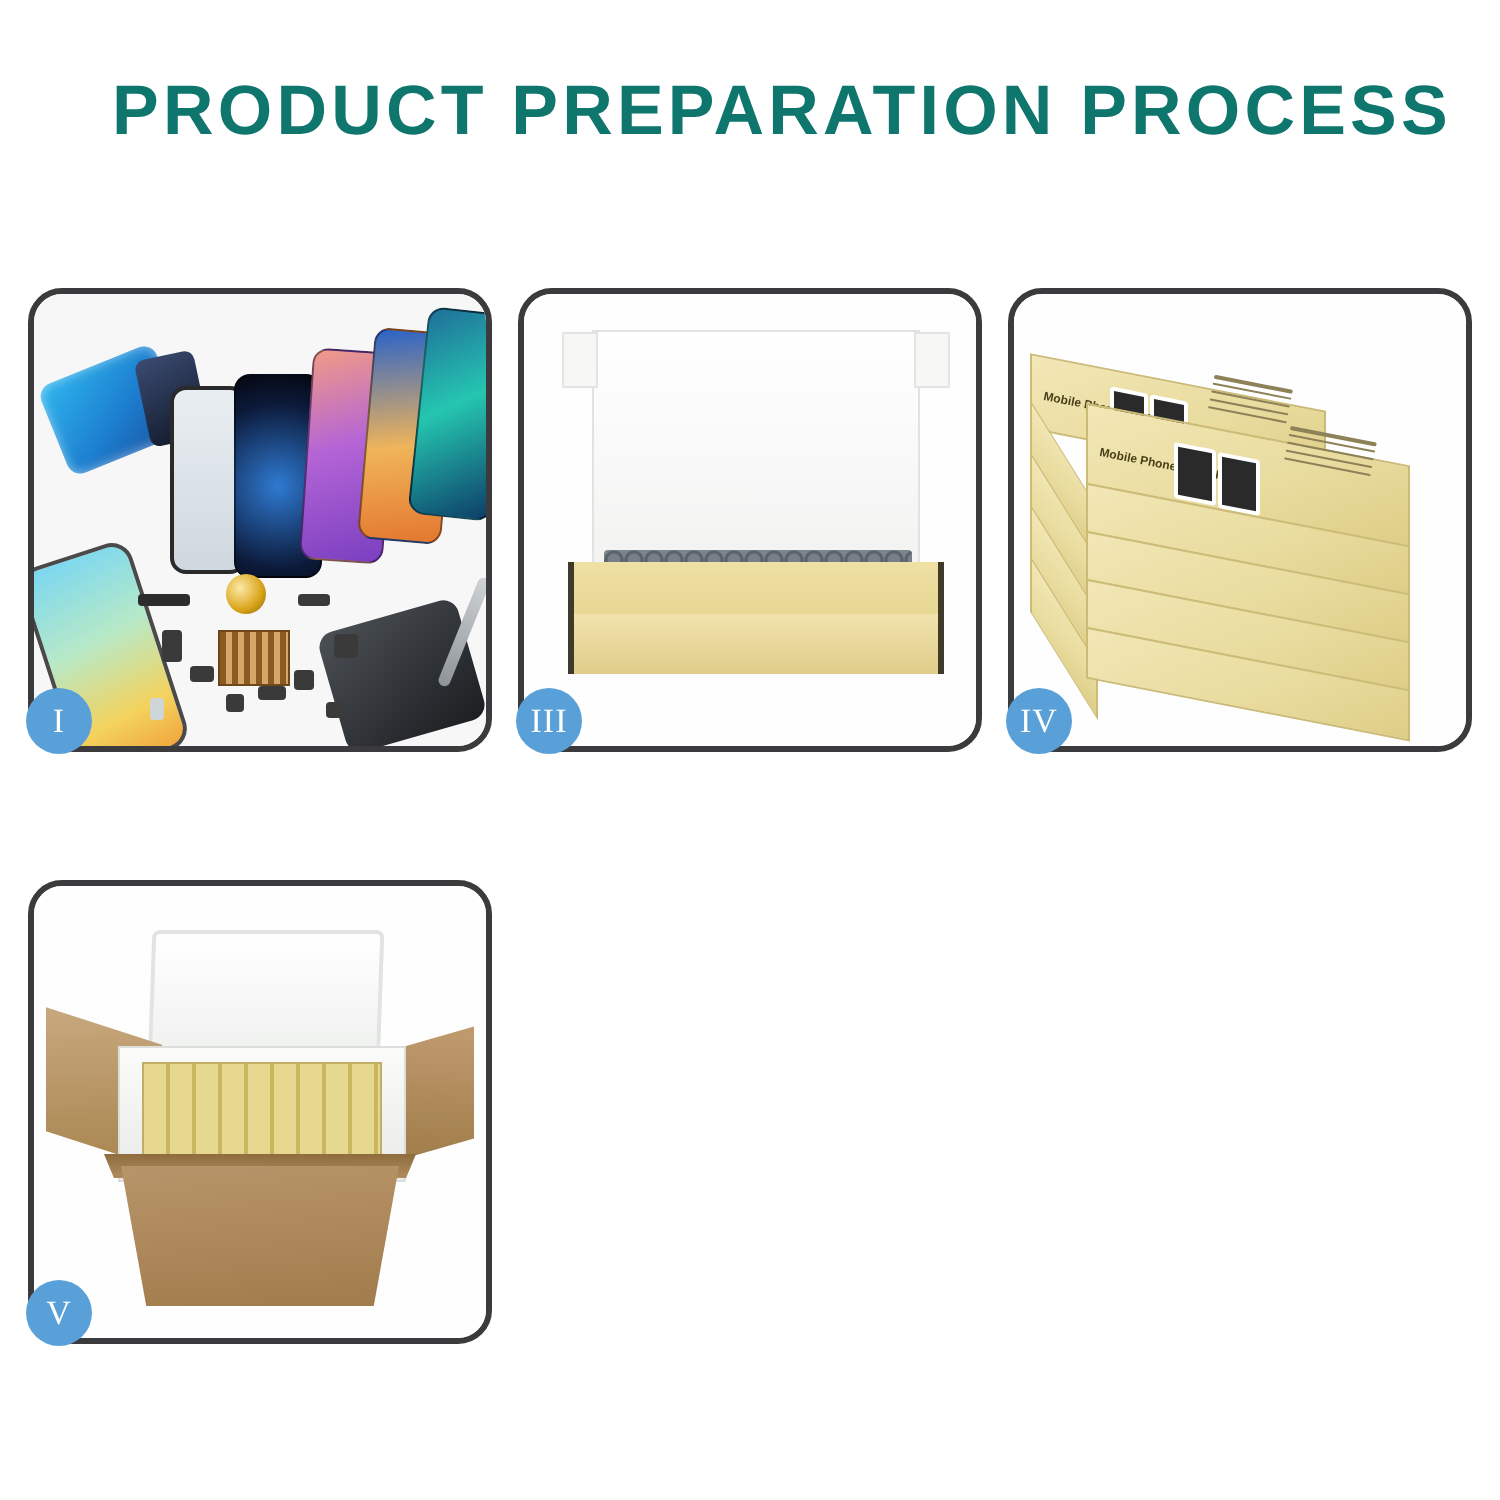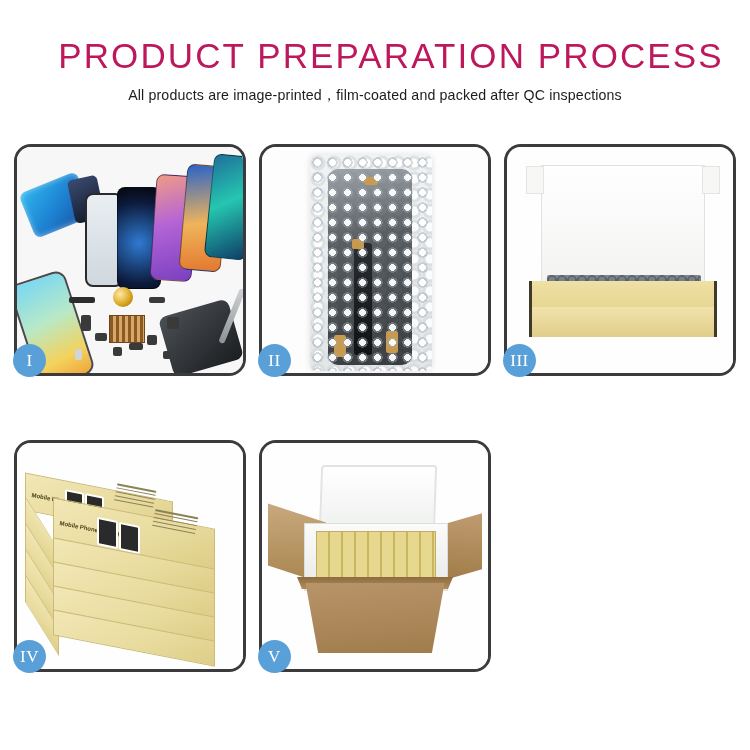--- a/index.html
+++ b/index.html
@@ -17,23 +17,23 @@
 
   
   .header {
     width: 100%;
     padding-top: 38px;
     text-align: center;
   }
   .page-title {
     font-family: "Liberation Sans", sans-serif;
     font-size: 35px;
-    font-weight: 400;
+    font-weight: 700;
     letter-spacing: 2.1px;
-    color: #be185d;
+    color: #0f766e;
     line-height: 1.05;
     margin: 0;
     white-space: nowrap;
     padding-left: 32px;
   }
   .page-subtitle {
     font-family: "Liberation Sans", sans-serif;
     font-size: 14.2px;
     font-weight: 400;
     color: #1c1c1c;
@@ -279,21 +279,20 @@
     position:absolute; left: 56px; top: 44px; width: 126px; height: 4px;
     background: rgba(120,98,62,.65); transform: rotate(16deg);
   }
   .p6 .tape-sq { position:absolute; background: #b9956a; opacity:.9; }
 </style>
 </head>
 <body>
 
 <div class="header">
   <h1 class="page-title">PRODUCT PREPARATION PROCESS</h1>
-  <p class="page-subtitle">All products are image-printed，film-coated and packed after QC inspections</p>
 </div>
 
 <div class="grid">
 
   <div class="panel">
     <div class="panel-photo p1">
       <div class="flatbag"></div>
       <div class="glassfilm"></div>
       <div class="ph ph-a"></div>
       <div class="ph ph-b"></div>
@@ -311,33 +310,20 @@
       <div class="dot" style="left:130px; top:188px; width:10px; height:10px;"></div>
       <div class="dot" style="left:132px; top:150px; width:16px; height:6px;"></div>
       <div class="dot" style="left:150px; top:170px; width:12px; height:12px;"></div>
       <div class="dot" style="left:64px;  top:168px; width:10px; height:16px;"></div>
       <div class="dot" style="left:146px; top:204px; width:8px;  height:8px;"></div>
       <div class="dot" style="left:58px;  top:202px; width:7px;  height:11px; background:#cfd6da;"></div>
     </div>
     <div class="badge">I</div>
   </div>
 
-  <div class="panel">
-    <div class="panel-photo p2">
-      <div class="bag"></div>
-      <div class="screen"></div>
-      <div class="flex"></div>
-      <div class="tape" style="left:102px; top:30px; width:14px; height:8px;"></div>
-      <div class="tape" style="left:90px;  top:92px; width:12px; height:10px;"></div>
-      <div class="tape" style="left:72px;  top:188px; width:12px; height:22px;"></div>
-      <div class="tape" style="left:124px; top:184px; width:12px; height:22px;"></div>
-      <div class="bubbles"></div>
-    </div>
-    <div class="badge">II</div>
-  </div>
 
   <div class="panel">
     <div class="panel-photo p3">
       <div class="lid"></div>
       <div class="inner-bubble"></div>
       <div class="tray"></div>
       <div class="tray-front"></div>
       <div class="edge-dark" style="left:22px; top:134px; width:3px; height:56px;"></div>
       <div class="edge-dark" style="left:207px; top:134px; width:3px; height:56px;"></div>
     </div>

